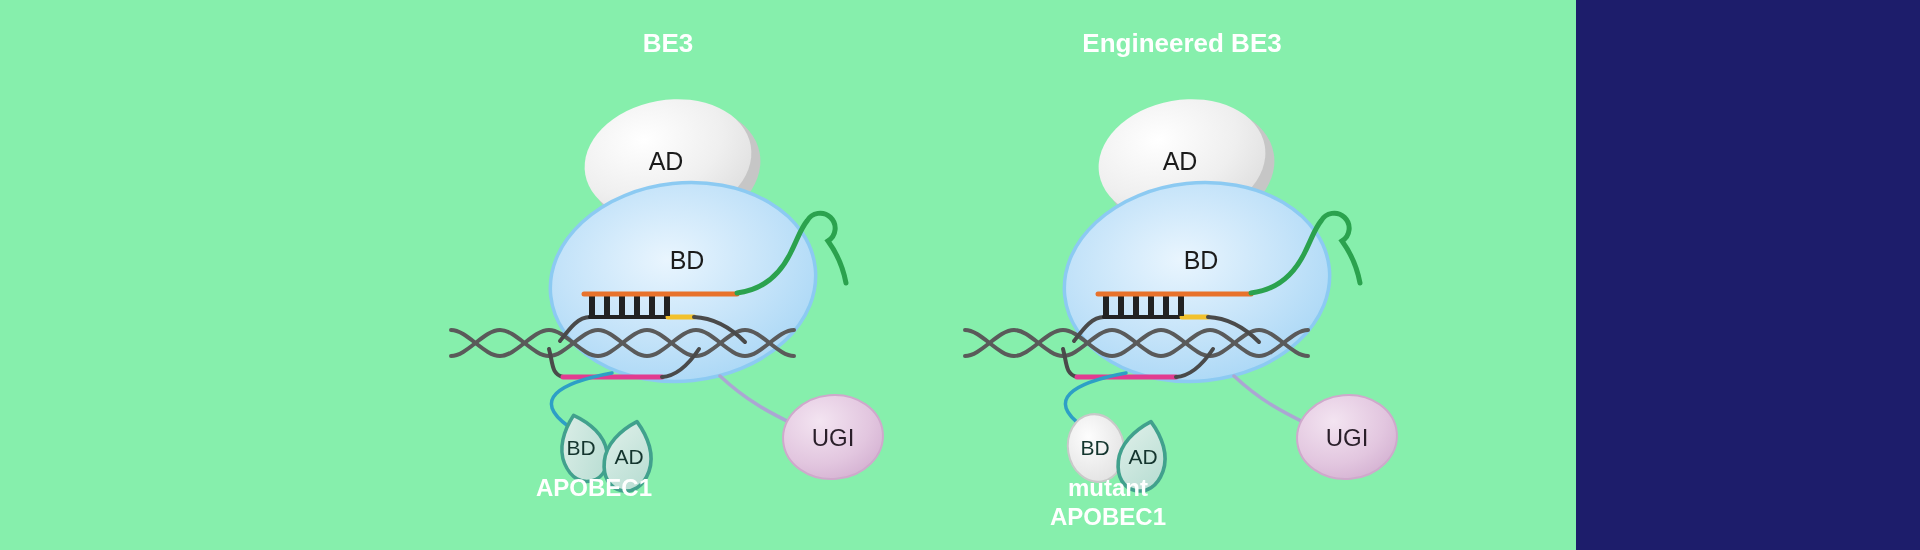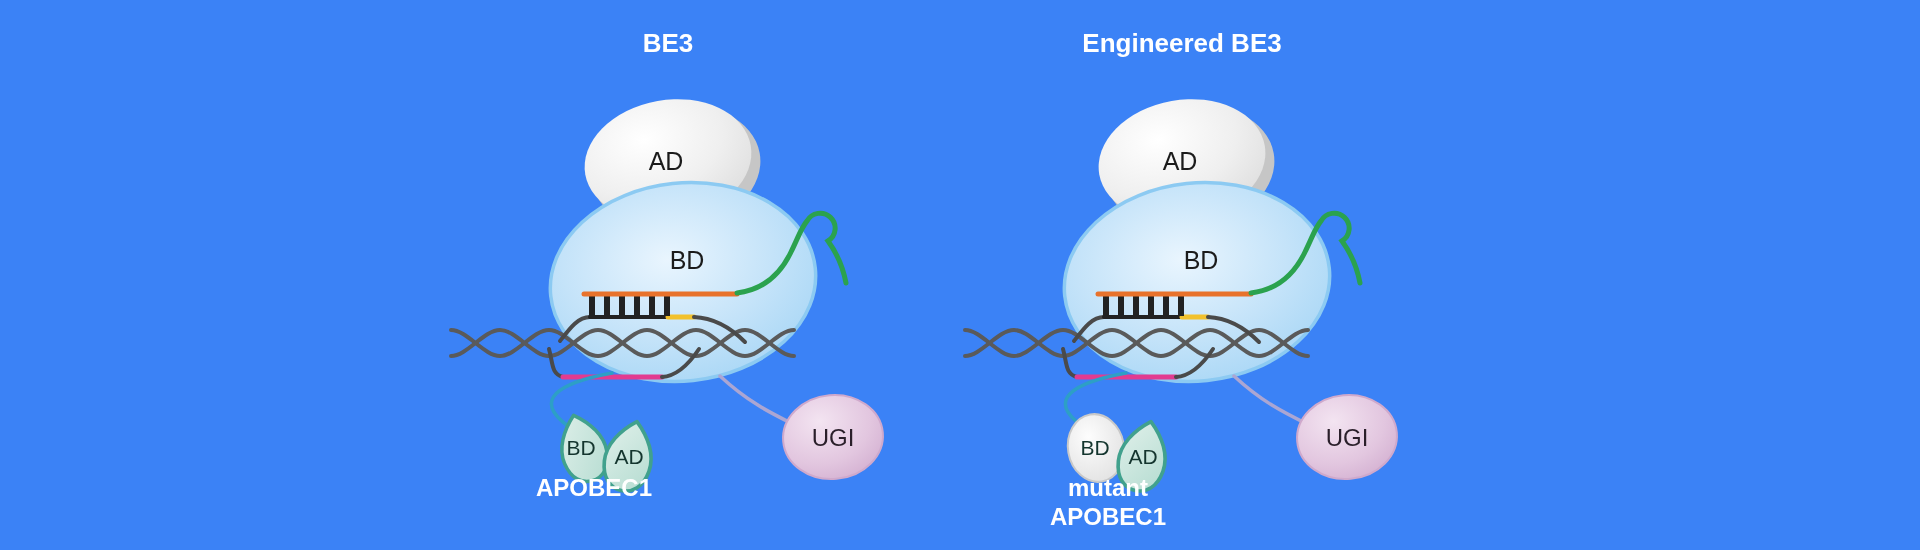--- a/index.html
+++ b/index.html
@@ -2,23 +2,23 @@
 <html><head>
 <meta charset="utf-8">
 <style>
   html, body {
     margin: 0;
     padding: 0;
     background: #1d1d6b;
   }
   .stage {
     position: relative;
-    width: 1920px;
+    width: 1576px;
     height: 550px;
-    background: #3b82f6;
+    background: #86efac;
     overflow: hidden;
     font-family: "Liberation Sans", sans-serif;
   }
   svg { display: block; }
   .title-text {
     font-family: "Liberation Sans", sans-serif;
     font-size: 26px;
     font-weight: bold;
     fill: #ffffff;
   }

